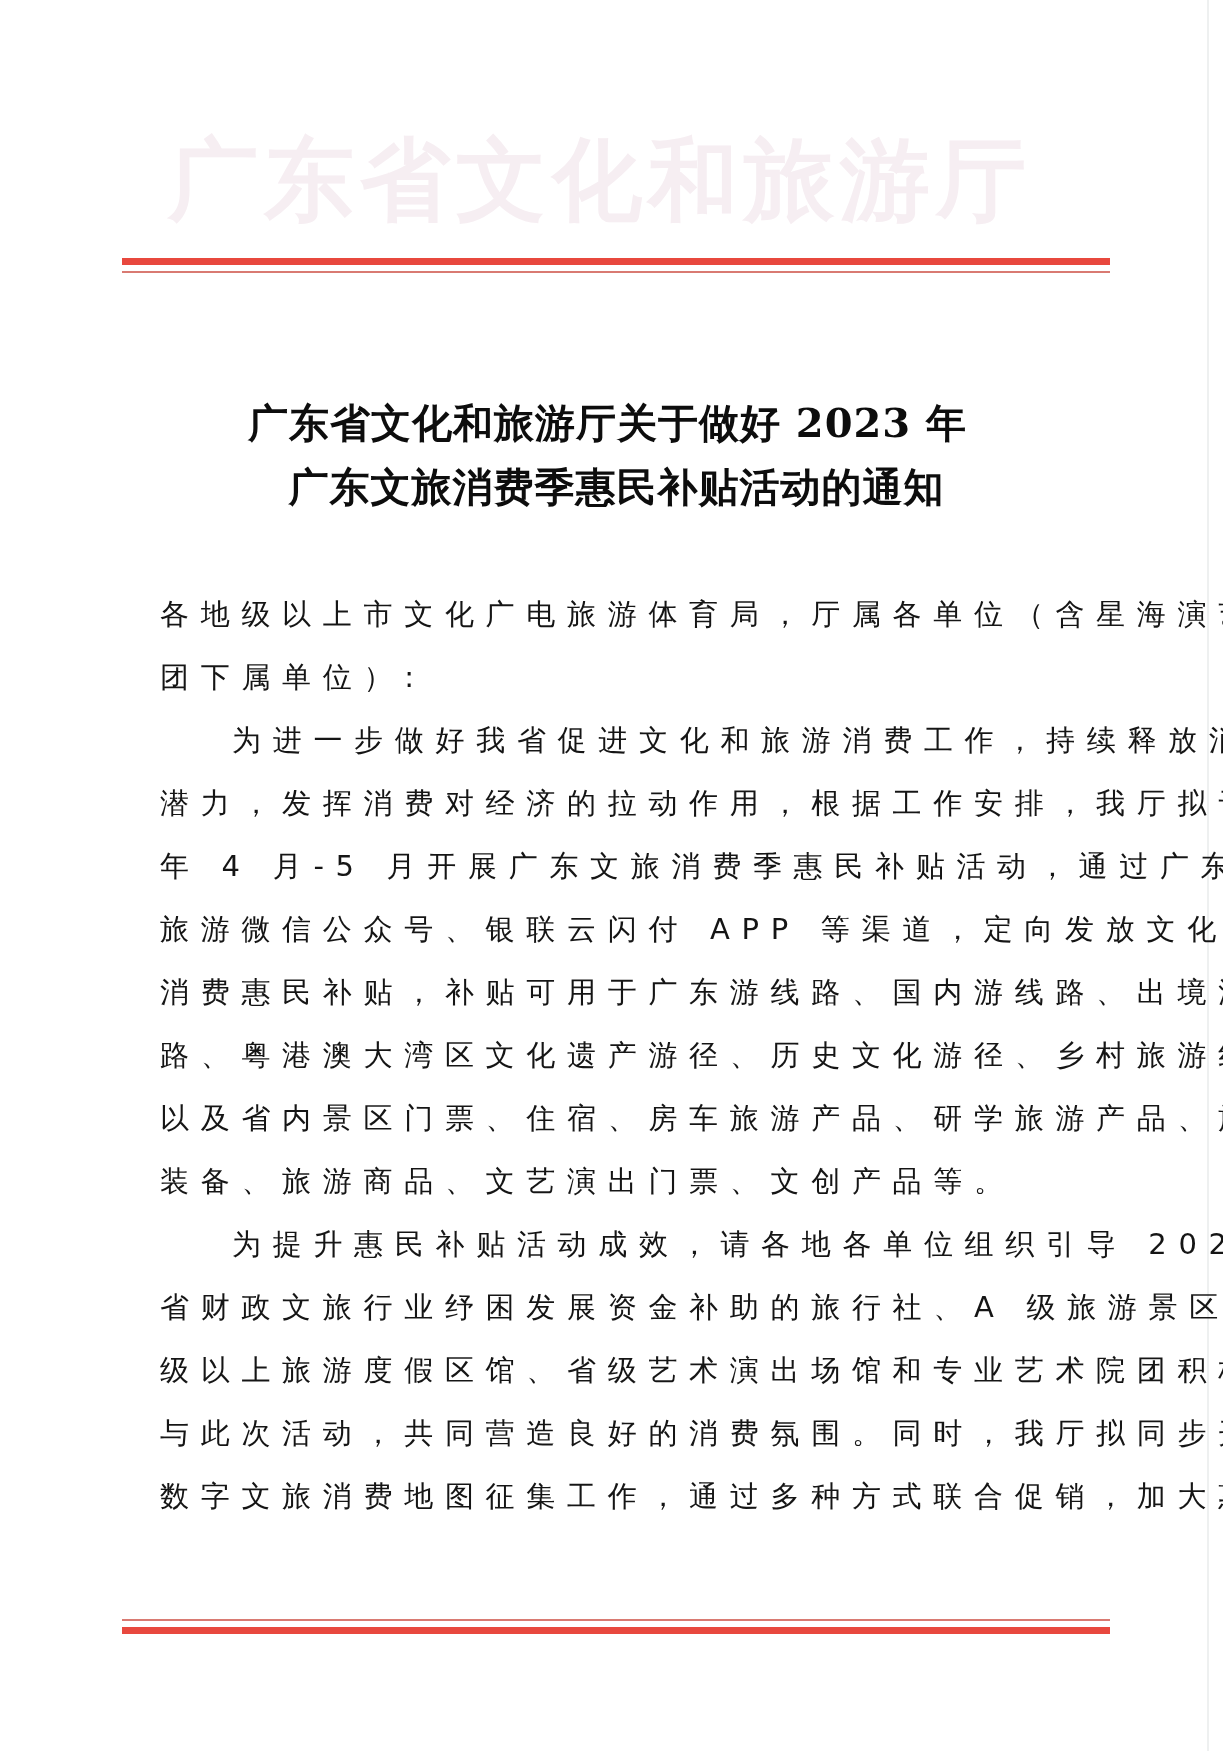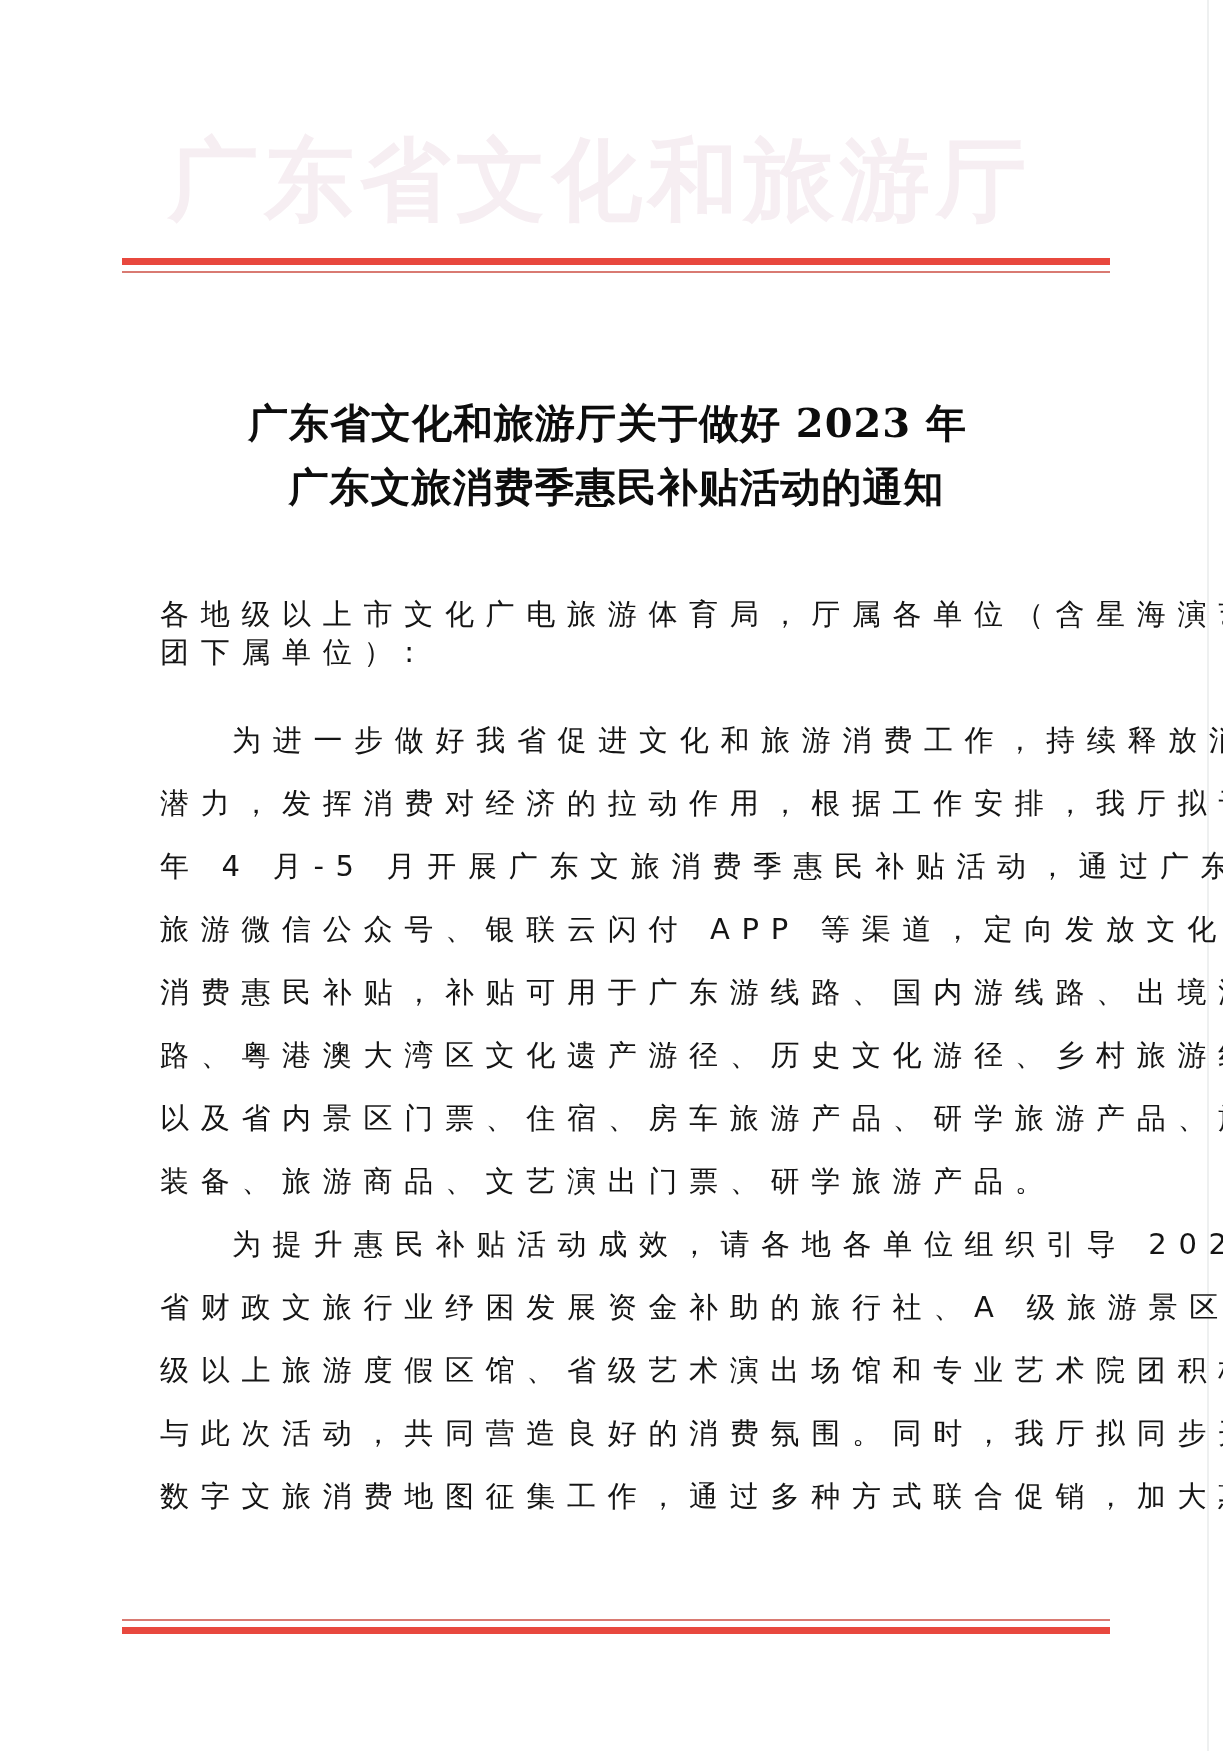--- a/index.html
+++ b/index.html
@@ -90,30 +90,30 @@
 
 <div class="masthead">广东省文化和旅游厅</div>
 
 <div class="rule rule-thick top-thick"></div>
 <div class="rule rule-thin top-thin"></div>
 
 <div class="title title-1">广东省文化和旅游厅关于做好 2023 年</div>
 <div class="title title-2">广东文旅消费季惠民补贴活动的通知</div>
 
 <div class="body-line" style="top:594px">各地级以上市文化广电旅游体育局，厅属各单位（含星海演艺集</div>
-<div class="body-line" style="top:632px">团下属单位）:</div>
+<div class="body-line" style="top:657px">团下属单位）:</div>
 
 <div class="body-line indent" style="top:720px">为进一步做好我省促进文化和旅游消费工作，持续释放消费</div>
 <div class="body-line" style="top:783px">潜力，发挥消费对经济的拉动作用，根据工作安排，我厅拟于今</div>
 <div class="body-line" style="top:846px">年 4 月-5 月开展广东文旅消费季惠民补贴活动，通过广东文化</div>
 <div class="body-line" style="top:909px">旅游微信公众号、银联云闪付 APP 等渠道，定向发放文化和旅游</div>
 <div class="body-line" style="top:972px">消费惠民补贴，补贴可用于广东游线路、国内游线路、出境游线</div>
 <div class="body-line" style="top:1035px">路、粤港澳大湾区文化遗产游径、历史文化游径、乡村旅游线路，</div>
 <div class="body-line" style="top:1098px">以及省内景区门票、住宿、房车旅游产品、研学旅游产品、旅游</div>
-<div class="body-line" style="top:1161px">装备、旅游商品、文艺演出门票、研学旅游产品。</div>
+<div class="body-line" style="top:1161px">装备、旅游商品、文艺演出门票、文创产品等。</div>
 
 <div class="body-line indent" style="top:1224px">为提升惠民补贴活动成效，请各地各单位组织引导 2022 年</div>
 <div class="body-line" style="top:1287px">省财政文旅行业纾困发展资金补助的旅行社、A 级旅游景区和省</div>
 <div class="body-line" style="top:1350px">级以上旅游度假区馆、省级艺术演出场馆和专业艺术院团积极参</div>
 <div class="body-line" style="top:1413px">与此次活动，共同营造良好的消费氛围。同时，我厅拟同步开展</div>
 <div class="body-line" style="top:1476px">数字文旅消费地图征集工作，通过多种方式联合促销，加大惠民</div>
 
 <div class="rule rule-thin bot-thin"></div>
 <div class="rule rule-thick bot-thick"></div>
 

